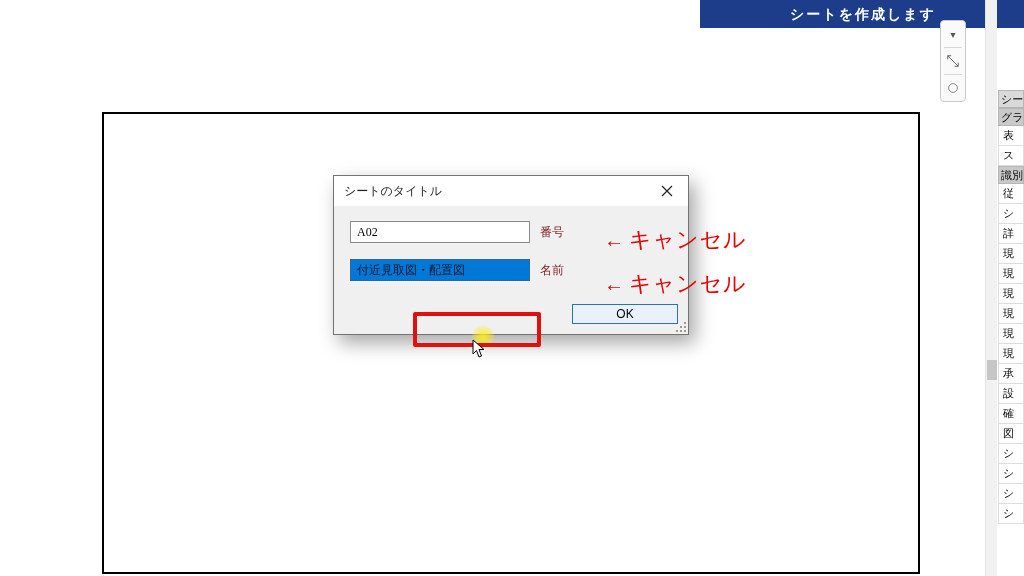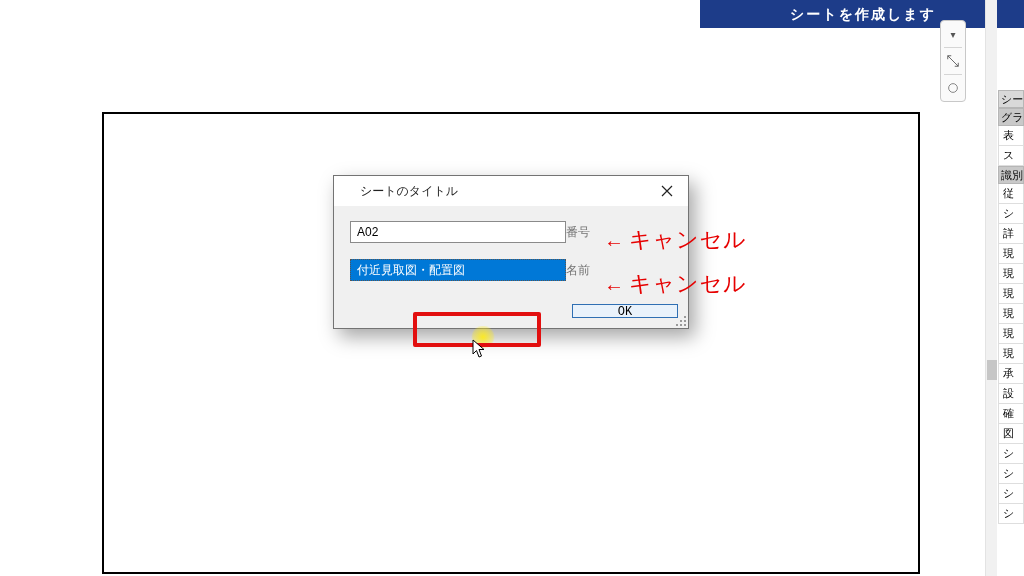--- a/index.html
+++ b/index.html
@@ -90,51 +90,51 @@
     top: 175px; left: 333px;
     width: 356px;
     background: #f0f0f0;
     border: 1px solid #737373;
     box-shadow: 6px 8px 18px rgba(0,0,0,.35);
   }
   .modal .titlebar {
     height: 30px;
     display:flex; align-items:center; justify-content:space-between;
     background:#fff;
-    padding-left:26px;
+    padding-left:10px;
   }
   .modal .titlebar .title { font-size:12px; color:#222; }
   .modal .titlebar .close {
     width:42px; height:30px; display:flex; align-items:center; justify-content:center;
     font-size:14px; color:#222;
   }
   .modal .body { padding: 14px 16px 4px 16px; }
   .modal .form-row {
     display:flex; align-items:center; margin-bottom:14px; height:24px;
   }
   .modal .form-row input {
-    width:216px; height:22px;
+    width:180px; height:22px;
     border:1px solid #8a8a8a;
     background:#fff;
-    padding:0 6px; font-size:12px; font-family:Liberation Sans, sans-serif;
+    padding:0 6px; font-size:12px; font-family:Liberation Serif, serif;
   }
   .modal .form-row input.selected {
-    background:#0078d7; color:#ffffff; border:1px dotted #555;
+    background:#0078d7; color:#0f172a; border:1px dotted #555;
     font-weight:400;
   }
-  .modal .form-row .lbl { font-size:12px; color:#737373; }
+  .modal .form-row .lbl { margin-left:10px; font-size:12px; color:#7f1d1d; }
   .modal .buttons {
     display:flex; justify-content:flex-end; gap:6px;
     padding: 4px 10px 10px 10px;
   }
   .modal .buttons button {
-    width:106px; height:14px;
+    width:106px; height:20px;
     border:1px solid #aaa;
     background:#efefef;
-    font-size:12px; font-family:Liberation Mono, monospace;
+    font-size:12px; font-family:Liberation Sans, sans-serif;
   }
   .modal .buttons button.ok {
     border:1px solid #2f6fb3;
     background:#e9f2fb;
   }
   .ok-highlight {
     position:absolute;
     top: 312px; left: 413px;
     width: 128px; height: 35px;
     border: 4px solid #e20f0f;

